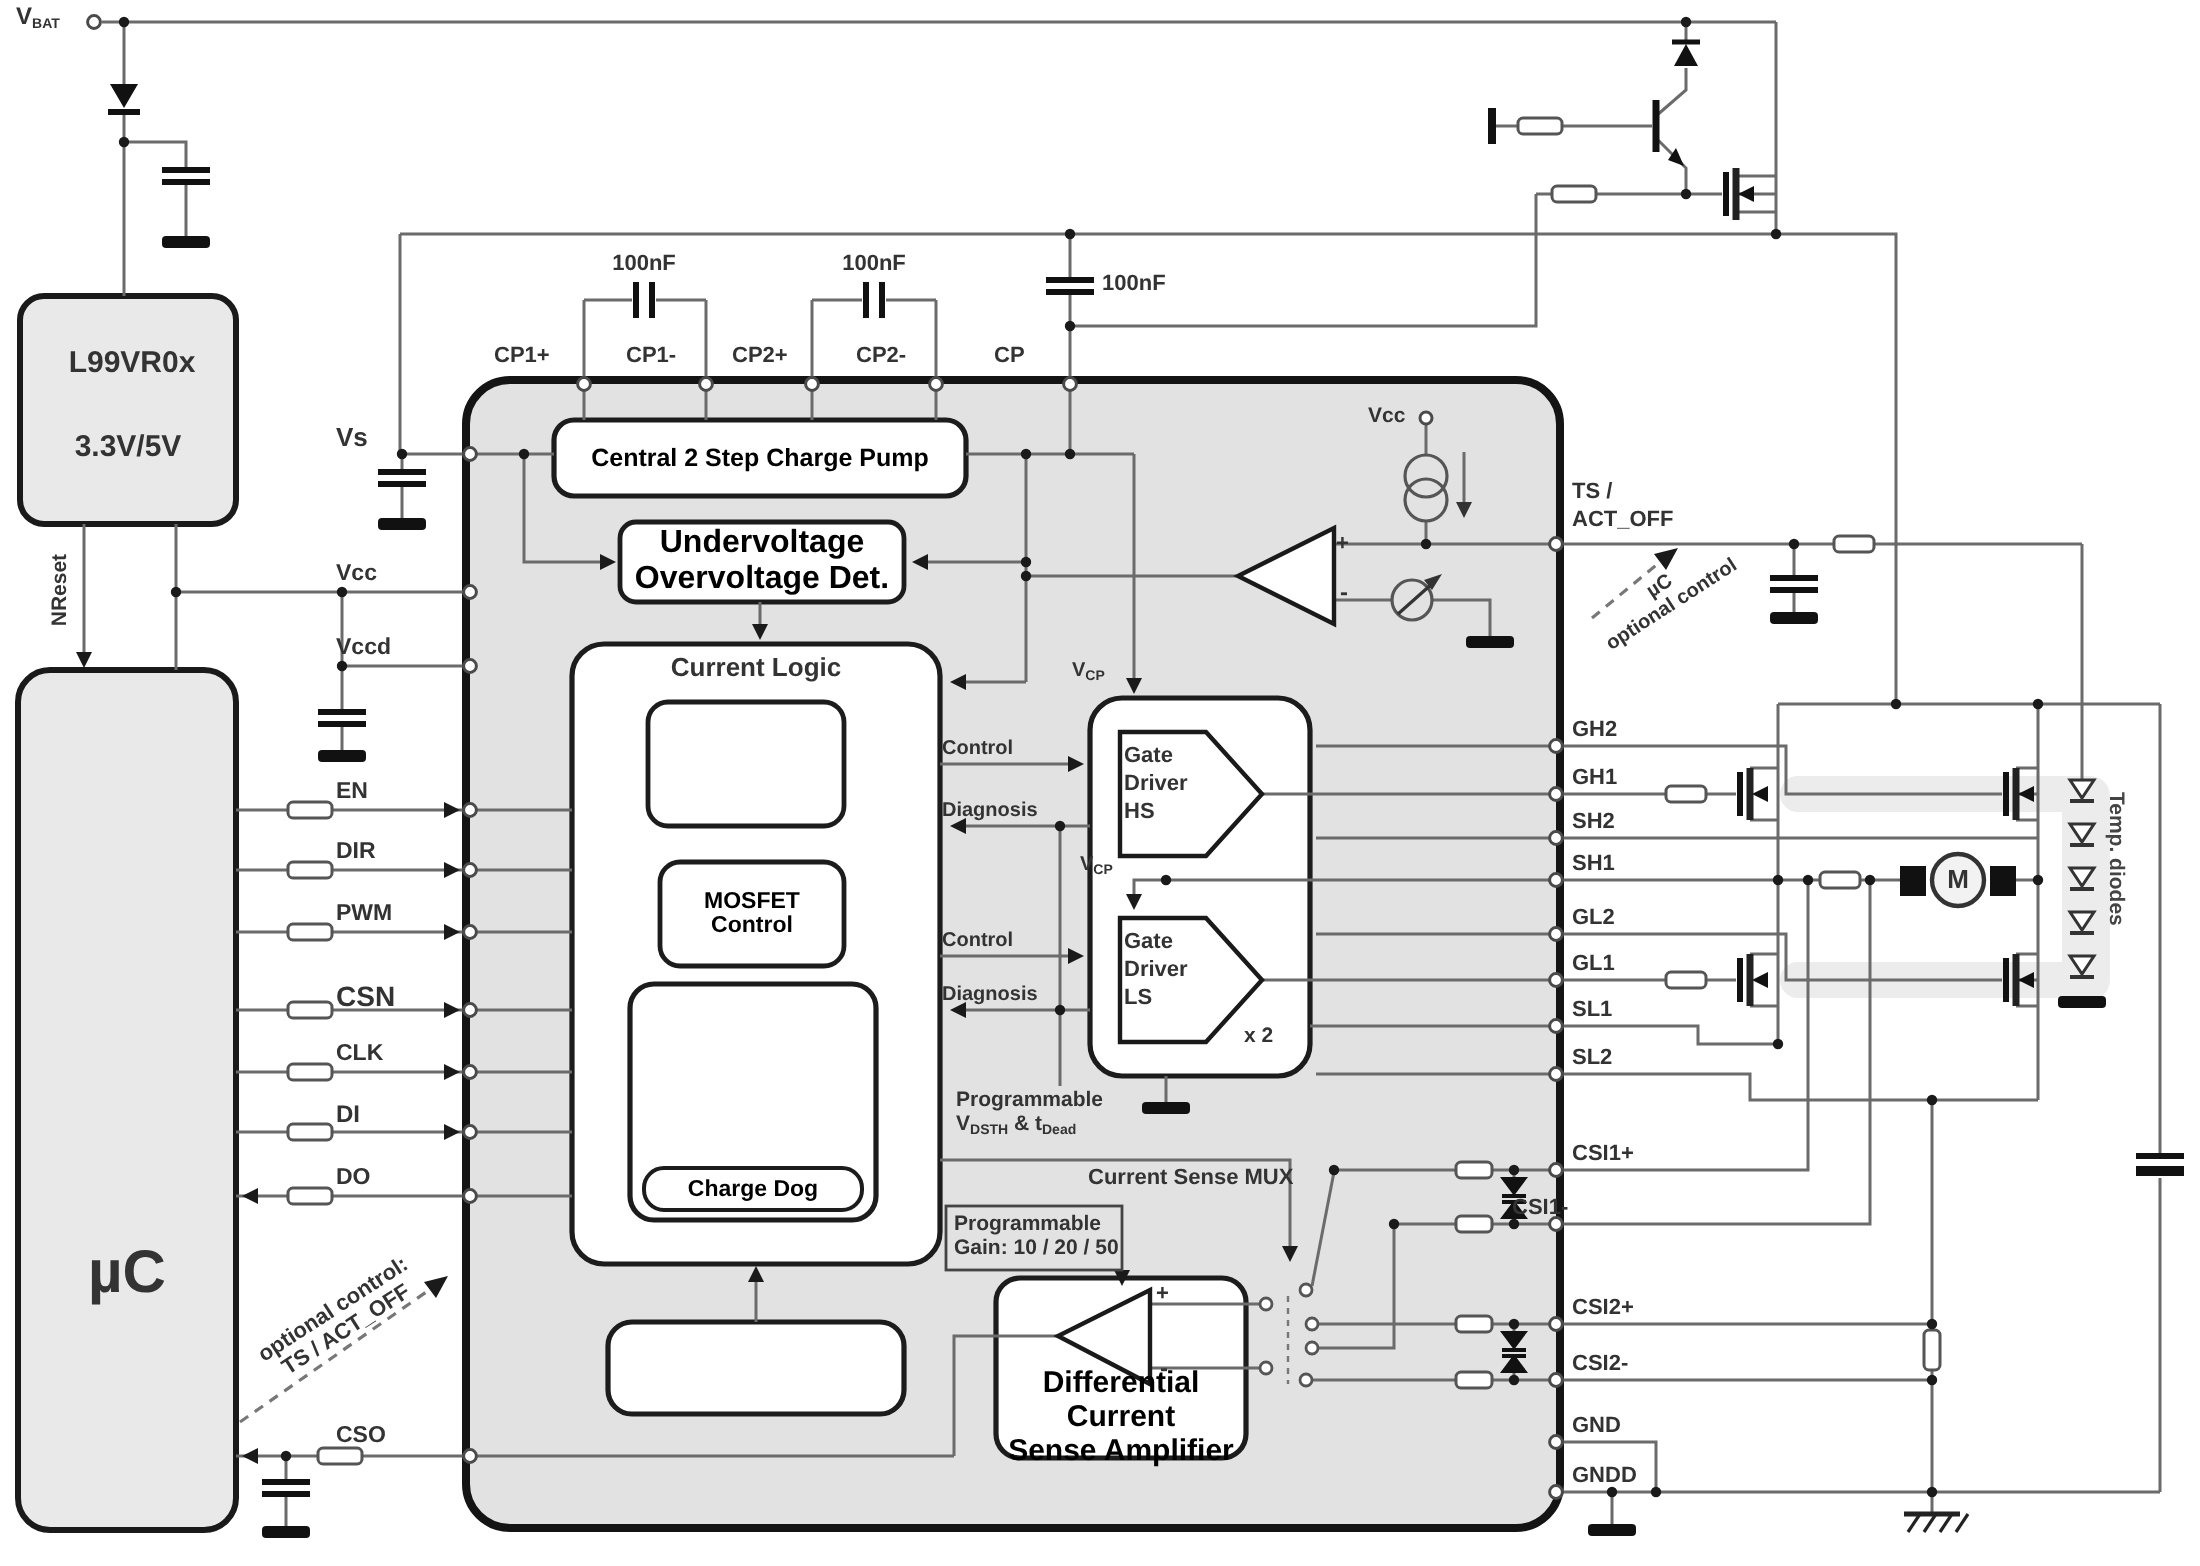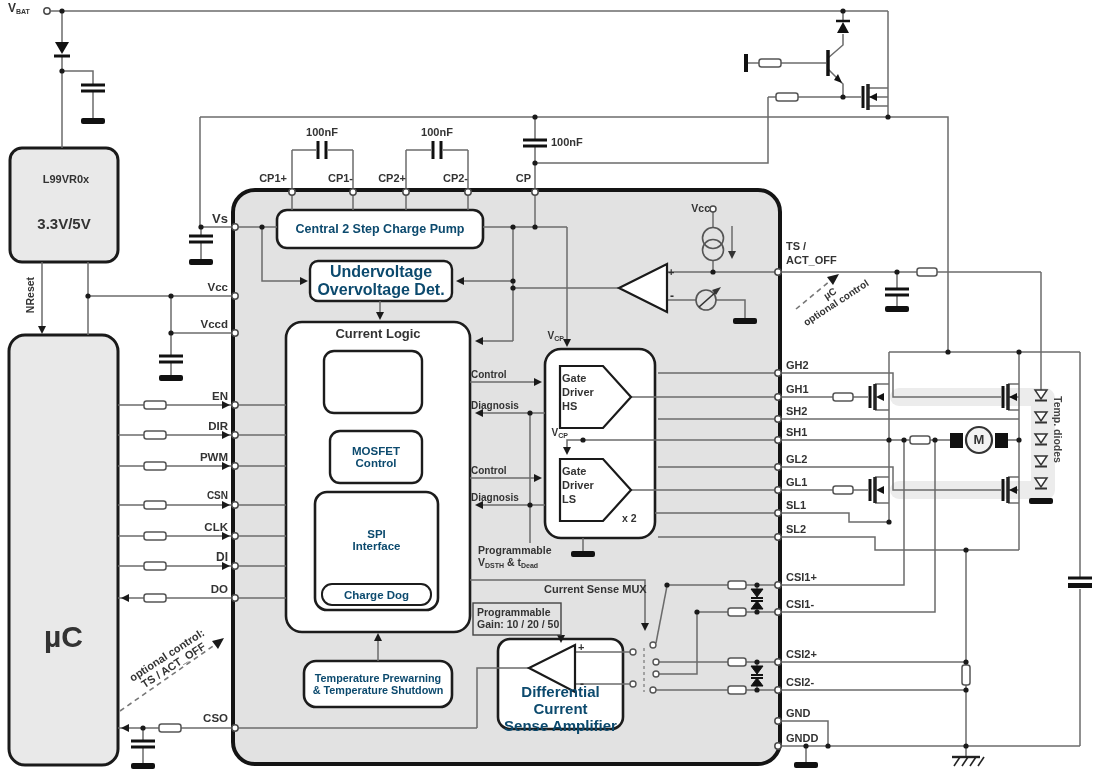--- a/index.html
+++ b/index.html
@@ -1,23 +1,23 @@
 <!DOCTYPE html>
 <html><head>
 <meta charset="utf-8">
 <style>
   html,body{margin:0;padding:0;background:#fff}
   #stage{position:relative;width:1100px;height:783px;background:#fff;overflow:hidden;
          font-family:"Liberation Sans",sans-serif}
   #wires{position:absolute;left:0;top:0}
   .lbl{position:absolute;font-weight:bold;font-size:11px;color:#333;white-space:nowrap;line-height:1.15}
-  .c{text-align:center}.r{text-align:right}
+  .c{text-align:center}.r{text-align:left}
   .lbl sub{font-size:7px;vertical-align:-2px}
   .blk{position:absolute;display:flex;flex-direction:column;justify-content:center;
-       align-items:center;text-align:center;font-weight:bold;color:#0c4a6e}
+       align-items:center;text-align:center;font-weight:bold;color:#000000}
   .rot{transform:rotate(-33deg)}
   .vert{writing-mode:vertical-rl;color:#444}
 </style>
 </head>
 <body>
 
 <div id="stage">
 
 <svg id="wires" width="1100" height="783" viewBox="0 0 1100 783">
 
@@ -438,37 +438,37 @@
         <circle cx="778" cy="662" r="3.2"></circle>
     <circle cx="778" cy="690" r="3.2"></circle>
         <circle cx="778" cy="721" r="3.2"></circle>
         <circle cx="778" cy="746" r="3.2"></circle>
   </g>
   <rect x="473" y="603" width="88" height="32" fill="none" stroke="#444" stroke-width="1.4"></rect>
 </svg>
 
 <div class="lbl" style="left:8px;top:2px;font-size:12px"><span>V</span><sub>BAT</sub></div>
 
-<div class="lbl c" style="left:10px;top:173px;width:112px;font-size:11px">L99VR0x</div>
+<div class="lbl c" style="left:10px;top:173px;width:112px;font-size:15px">L99VR0x</div>
 <div class="lbl c" style="left:10px;top:215px;width:108px;font-size:15px">3.3V/5V</div>
 <div class="lbl c" style="left:2px;top:289px;width:56px;font-size:10.5px;transform:rotate(-90deg)">NReset</div>
 <div class="lbl c" style="left:9px;top:620px;width:109px;font-size:30px">µC</div>
 
 <div class="blk rot" style="left:100px;top:648px;width:140px;font-size:11px;color:#333">
   <div>optional control:</div>
       <div>TS / ACT_OFF</div>
 </div>
 
 <div class="lbl r" style="left:168px;top:212px;width:60px;font-size:13px">Vs</div>
 <div class="lbl r" style="left:168px;top:281px;width:60px;font-size:11.5px">Vcc</div>
 <div class="lbl r" style="left:168px;top:318px;width:60px;font-size:11.5px">Vccd</div>
 <div class="lbl r" style="left:168px;top:390px;width:60px;font-size:11.5px">EN</div>
 <div class="lbl r" style="left:168px;top:420px;width:60px;font-size:11.5px">DIR</div>
 <div class="lbl r" style="left:168px;top:451px;width:60px;font-size:11.5px">PWM</div>
-<div class="lbl r" style="left:168px;top:490px;width:60px;font-size:10px">CSN</div>
+<div class="lbl r" style="left:168px;top:490px;width:60px;font-size:14px">CSN</div>
 <div class="lbl r" style="left:168px;top:521px;width:60px;font-size:11.5px">CLK</div>
 <div class="lbl r" style="left:168px;top:551px;width:60px;font-size:12px">DI</div>
 <div class="lbl r" style="left:168px;top:583px;width:60px;font-size:11.5px">DO</div>
 <div class="lbl r" style="left:168px;top:712px;width:60px;font-size:11.5px">CSO</div>
 
 <div class="lbl r" style="left:247px;top:172px;width:40px">CP1+</div>
 <div class="lbl r" style="left:313px;top:172px;width:40px">CP1-</div>
 <div class="lbl r" style="left:366px;top:172px;width:40px">CP2+</div>
 <div class="lbl r" style="left:428px;top:172px;width:40px">CP2-</div>
 <div class="lbl r" style="left:497px;top:172px;width:34px">CP</div>
@@ -479,40 +479,32 @@
 <div class="blk" style="left:277px;top:210px;width:206px;height:38px;font-size:12.5px">Central 2 Step Charge Pump</div>
 <div class="blk" style="left:310px;top:261px;width:142px;height:40px;font-size:16px">
   <div>Undervoltage</div>
       <div>Overvoltage Det.</div>
 </div>
 <div class="lbl c" style="left:286px;top:327px;width:184px;font-size:13px">Current Logic</div>
 <div class="blk" style="left:330px;top:431px;width:92px;height:52px;font-size:11.5px">
   <div>MOSFET</div>
       <div>Control</div>
 </div>
-<div class="blk" style="left:315px;top:505px;width:123px;height:70px;font-size:11.5px">
-  <div>SPI</div>
-      <div>Interface</div>
-</div>
 <div class="blk" style="left:322px;top:584px;width:109px;height:21px;font-size:11.5px">Charge Dog</div>
 <div class="lbl" style="left:562px;top:371px;font-size:11px;line-height:14px">
   <div>Gate</div>
       <div>Driver</div>
       <div>HS</div>
 </div>
 <div class="lbl" style="left:562px;top:464px;font-size:11px;line-height:14px">
   <div>Gate</div>
       <div>Driver</div>
       <div>LS</div>
 </div>
 <div class="lbl" style="left:622px;top:512px;font-size:10.5px">x 2</div>
-<div class="blk" style="left:304px;top:661px;width:148px;height:46px;font-size:10.8px">
-  <div>Temperature Prewarning</div>
-      <div>&amp; Temperature Shutdown</div>
-</div>
 <div class="blk" style="left:498px;top:692px;width:125px;height:32px;font-size:15px">
   <div>Differential Current</div>
       <div>Sense Amplifier</div>
 </div>
 
 <div class="lbl" style="left:471px;top:369px;font-size:10px">Control</div>
 <div class="lbl" style="left:471px;top:400px;font-size:10px">Diagnosis</div>
 <div class="lbl" style="left:471px;top:465px;font-size:10px">Control</div>
 <div class="lbl" style="left:471px;top:492px;font-size:10px">Diagnosis</div>
 <div class="lbl r" style="left:536px;top:330px;width:28px;font-size:10px"><span>V</span><sub>CP</sub></div>
@@ -536,21 +528,21 @@
 <div class="lbl" style="left:786px;top:254px">ACT_OFF</div>
 <div class="lbl" style="left:786px;top:359px">GH2</div>
 <div class="lbl" style="left:786px;top:383px">GH1</div>
 <div class="lbl" style="left:786px;top:405px">SH2</div>
 <div class="lbl" style="left:786px;top:426px">SH1</div>
 <div class="lbl" style="left:786px;top:453px">GL2</div>
 <div class="lbl" style="left:786px;top:476px">GL1</div>
 <div class="lbl" style="left:786px;top:499px">SL1</div>
 <div class="lbl" style="left:786px;top:523px">SL2</div>
 <div class="lbl" style="left:786px;top:571px">CSI1+</div>
-<div class="lbl" style="left:786px;top:598px">CSI1-</div>
+<div class="lbl" style="left:756px;top:598px">CSI1-</div>
 <div class="lbl" style="left:786px;top:648px">CSI2+</div>
 <div class="lbl" style="left:786px;top:676px">CSI2-</div>
 <div class="lbl" style="left:786px;top:707px">GND</div>
 <div class="lbl" style="left:786px;top:732px">GNDD</div>
 
 <div class="blk rot" style="left:783px;top:287px;width:100px;font-size:10px;color:#333">
   <div>µC</div>
       <div>optional control</div>
 </div>
 <div class="lbl vert" style="left:1052px;top:396px;height:95px;font-size:10.5px">Temp. diodes</div>

